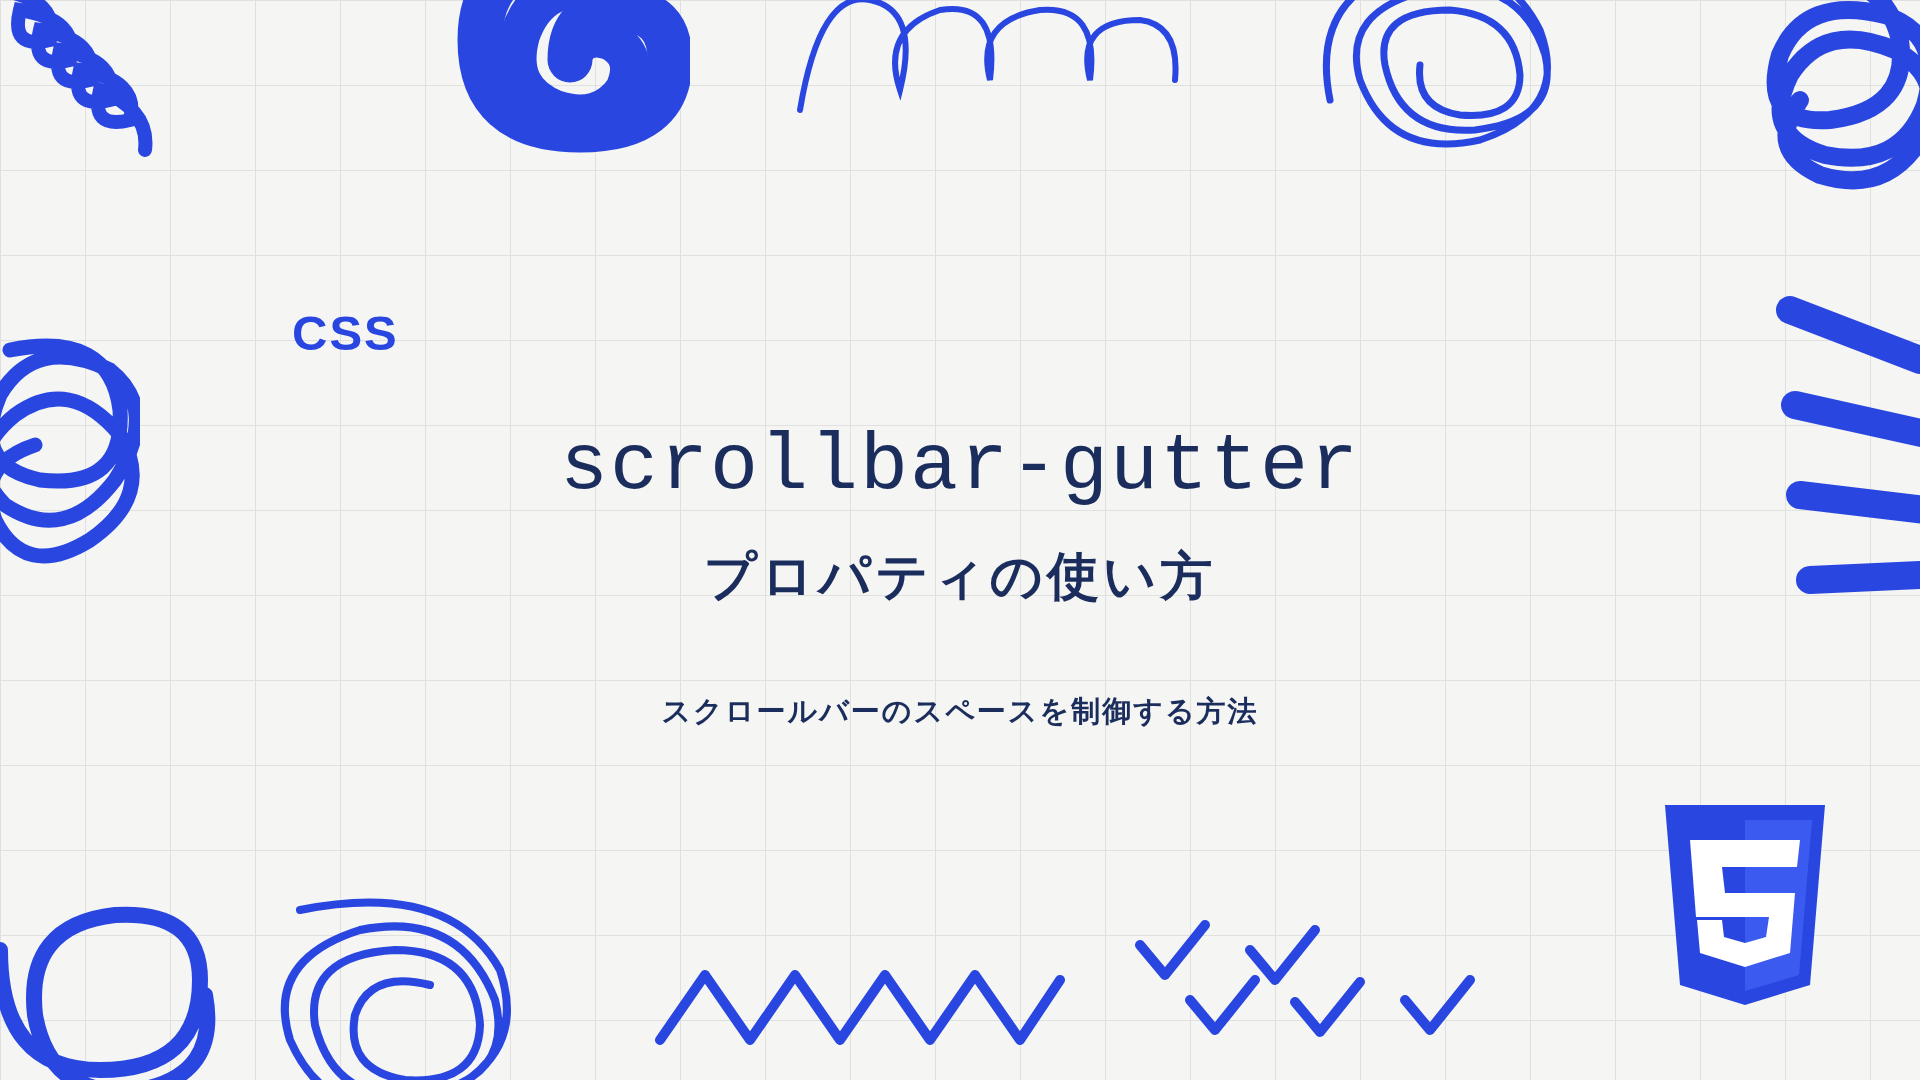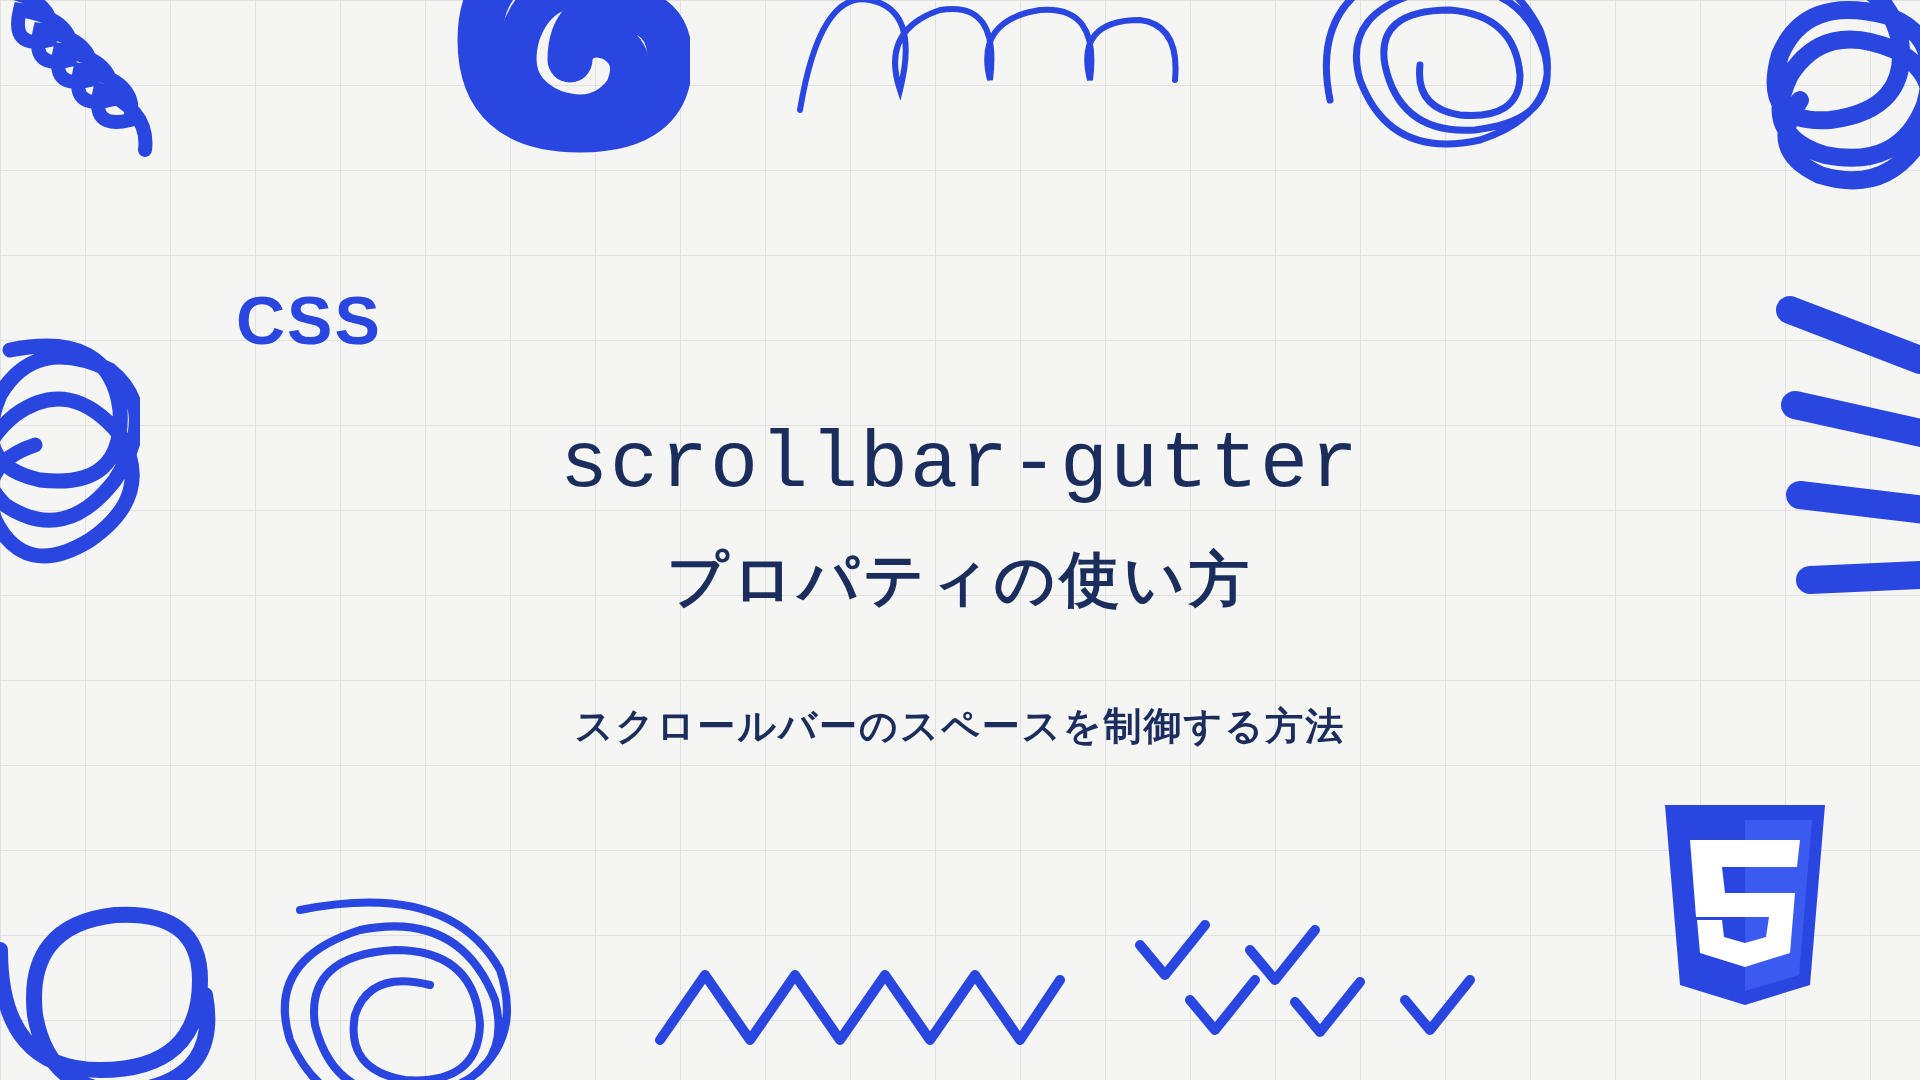--- a/index.html
+++ b/index.html
@@ -24,48 +24,48 @@
     .content {
       position: absolute;
       top: 50%;
       left: 50%;
       transform: translate(-50%, -55%);
       text-align: center;
       width: 80%;
     }
     
     .category {
-      font-size: 68px;
+      font-size: 49px;
       font-weight: 900;
       color: #2947e0;
       text-align: left;
-      margin-left: 44px;
+      margin-left: 100px;
       margin-bottom: 60px;
       letter-spacing: 2px;
     }
     
     .title-line1 {
       font-size: 80px;
       font-weight: 400;
       color: #1a2d5c;
       letter-spacing: 2px;
       font-family: 'Courier New', monospace;
       margin-bottom: 30px;
     }
     
     .title-line2 {
-      font-size: 60px;
+      font-size: 52px;
       font-weight: 700;
       color: #1a2d5c;
       margin-bottom: 80px;
       letter-spacing: 4px;
     }
     
     .subtitle {
-      font-size: 38px;
+      font-size: 29px;
       font-weight: 700;
       color: #1a2d5c;
       letter-spacing: 2px;
     }
     
     .css3-logo {
       position: absolute;
       bottom: 60px;
       right: 80px;
     }

